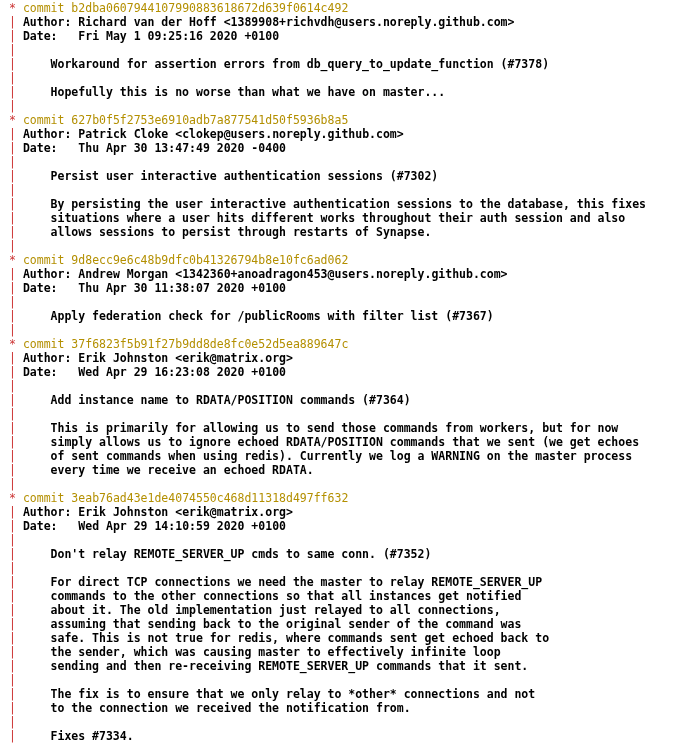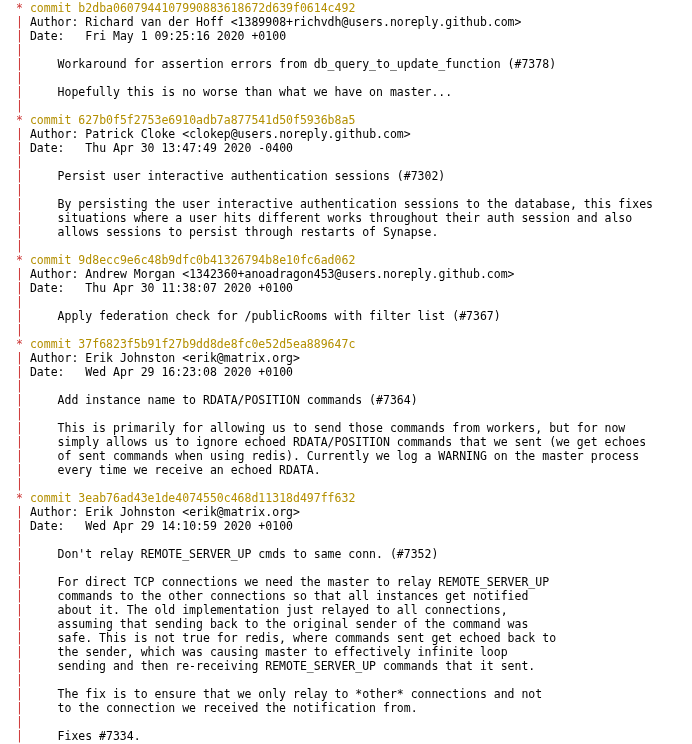--- a/index.html
+++ b/index.html
@@ -7,26 +7,26 @@
   body {
     width: 692px; height: 744px;
     background: #ffffff;
     overflow: hidden;
   }
   .screen {
     font-family: "DejaVu Sans Mono", monospace;
     font-size: 11.5px;
     line-height: 14px;
     white-space: pre;
-    padding: 1px 0 0 16px;
+    padding: 1px 0 0 9px;
     width: 692px; height: 744px;
     overflow: hidden;
     color: #000000;
   }
   .line { height: 14px; }
   .graph { color: var(--graph-color, #cc3333); }
   .hash  { color: var(--hash-color, #b38f00); }
-  .fg    { color: inherit; }
+  .fg    { color: inherit; font-weight: bold; }
 </style>
 </head>
 <body style="background: rgb(255, 255, 255);">
 
 <div class="screen" style="--graph-color: #cc3333; --hash-color: #b38f00; color: rgb(0, 0, 0);"><div class="line"><span class="graph">*</span> <span class="hash">commit</span> <span class="hash">b2dba0607944107990883618672d639f0614c492</span></div><div class="line"><span class="graph">|</span> <span class="fg">Author:</span> <span class="fg">Richard van der Hoff &lt;1389908+richvdh@users.noreply.github.com&gt;</span></div><div class="line"><span class="graph">|</span> <span class="fg">Date:</span>   <span class="fg">Fri May 1 09:25:16 2020 +0100</span></div><div class="line"><span class="graph">|</span></div><div class="line"><span class="graph">|</span>     <span class="fg">Workaround for assertion errors from db_query_to_update_function (#7378)</span></div><div class="line"><span class="graph">|</span></div><div class="line"><span class="graph">|</span>     <span class="fg">Hopefully this is no worse than what we have on master...</span></div><div class="line"><span class="graph">|</span></div><div class="line"><span class="graph">*</span> <span class="hash">commit</span> <span class="hash">627b0f5f2753e6910adb7a877541d50f5936b8a5</span></div><div class="line"><span class="graph">|</span> <span class="fg">Author:</span> <span class="fg">Patrick Cloke &lt;clokep@users.noreply.github.com&gt;</span></div><div class="line"><span class="graph">|</span> <span class="fg">Date:</span>   <span class="fg">Thu Apr 30 13:47:49 2020 -0400</span></div><div class="line"><span class="graph">|</span></div><div class="line"><span class="graph">|</span>     <span class="fg">Persist user interactive authentication sessions (#7302)</span></div><div class="line"><span class="graph">|</span></div><div class="line"><span class="graph">|</span>     <span class="fg">By persisting the user interactive authentication sessions to the database, this fixes</span></div><div class="line"><span class="graph">|</span>     <span class="fg">situations where a user hits different works throughout their auth session and also</span></div><div class="line"><span class="graph">|</span>     <span class="fg">allows sessions to persist through restarts of Synapse.</span></div><div class="line"><span class="graph">|</span></div><div class="line"><span class="graph">*</span> <span class="hash">commit</span> <span class="hash">9d8ecc9e6c48b9dfc0b41326794b8e10fc6ad062</span></div><div class="line"><span class="graph">|</span> <span class="fg">Author:</span> <span class="fg">Andrew Morgan &lt;1342360+anoadragon453@users.noreply.github.com&gt;</span></div><div class="line"><span class="graph">|</span> <span class="fg">Date:</span>   <span class="fg">Thu Apr 30 11:38:07 2020 +0100</span></div><div class="line"><span class="graph">|</span></div><div class="line"><span class="graph">|</span>     <span class="fg">Apply federation check for /publicRooms with filter list (#7367)</span></div><div class="line"><span class="graph">|</span></div><div class="line"><span class="graph">*</span> <span class="hash">commit</span> <span class="hash">37f6823f5b91f27b9dd8de8fc0e52d5ea889647c</span></div><div class="line"><span class="graph">|</span> <span class="fg">Author:</span> <span class="fg">Erik Johnston &lt;erik@matrix.org&gt;</span></div><div class="line"><span class="graph">|</span> <span class="fg">Date:</span>   <span class="fg">Wed Apr 29 16:23:08 2020 +0100</span></div><div class="line"><span class="graph">|</span></div><div class="line"><span class="graph">|</span>     <span class="fg">Add instance name to RDATA/POSITION commands (#7364)</span></div><div class="line"><span class="graph">|</span></div><div class="line"><span class="graph">|</span>     <span class="fg">This is primarily for allowing us to send those commands from workers, but for now</span></div><div class="line"><span class="graph">|</span>     <span class="fg">simply allows us to ignore echoed RDATA/POSITION commands that we sent (we get echoes</span></div><div class="line"><span class="graph">|</span>     <span class="fg">of sent commands when using redis). Currently we log a WARNING on the master process</span></div><div class="line"><span class="graph">|</span>     <span class="fg">every time we receive an echoed RDATA.</span></div><div class="line"><span class="graph">|</span></div><div class="line"><span class="graph">*</span> <span class="hash">commit</span> <span class="hash">3eab76ad43e1de4074550c468d11318d497ff632</span></div><div class="line"><span class="graph">|</span> <span class="fg">Author:</span> <span class="fg">Erik Johnston &lt;erik@matrix.org&gt;</span></div><div class="line"><span class="graph">|</span> <span class="fg">Date:</span>   <span class="fg">Wed Apr 29 14:10:59 2020 +0100</span></div><div class="line"><span class="graph">|</span></div><div class="line"><span class="graph">|</span>     <span class="fg">Don't relay REMOTE_SERVER_UP cmds to same conn. (#7352)</span></div><div class="line"><span class="graph">|</span></div><div class="line"><span class="graph">|</span>     <span class="fg">For direct TCP connections we need the master to relay REMOTE_SERVER_UP</span></div><div class="line"><span class="graph">|</span>     <span class="fg">commands to the other connections so that all instances get notified</span></div><div class="line"><span class="graph">|</span>     <span class="fg">about it. The old implementation just relayed to all connections,</span></div><div class="line"><span class="graph">|</span>     <span class="fg">assuming that sending back to the original sender of the command was</span></div><div class="line"><span class="graph">|</span>     <span class="fg">safe. This is not true for redis, where commands sent get echoed back to</span></div><div class="line"><span class="graph">|</span>     <span class="fg">the sender, which was causing master to effectively infinite loop</span></div><div class="line"><span class="graph">|</span>     <span class="fg">sending and then re-receiving REMOTE_SERVER_UP commands that it sent.</span></div><div class="line"><span class="graph">|</span></div><div class="line"><span class="graph">|</span>     <span class="fg">The fix is to ensure that we only relay to *other* connections and not</span></div><div class="line"><span class="graph">|</span>     <span class="fg">to the connection we received the notification from.</span></div><div class="line"><span class="graph">|</span></div><div class="line"><span class="graph">|</span>     <span class="fg">Fixes #7334.</span></div><div class="line"><span class="graph">|</span></div></div>
 
 </body></html>

